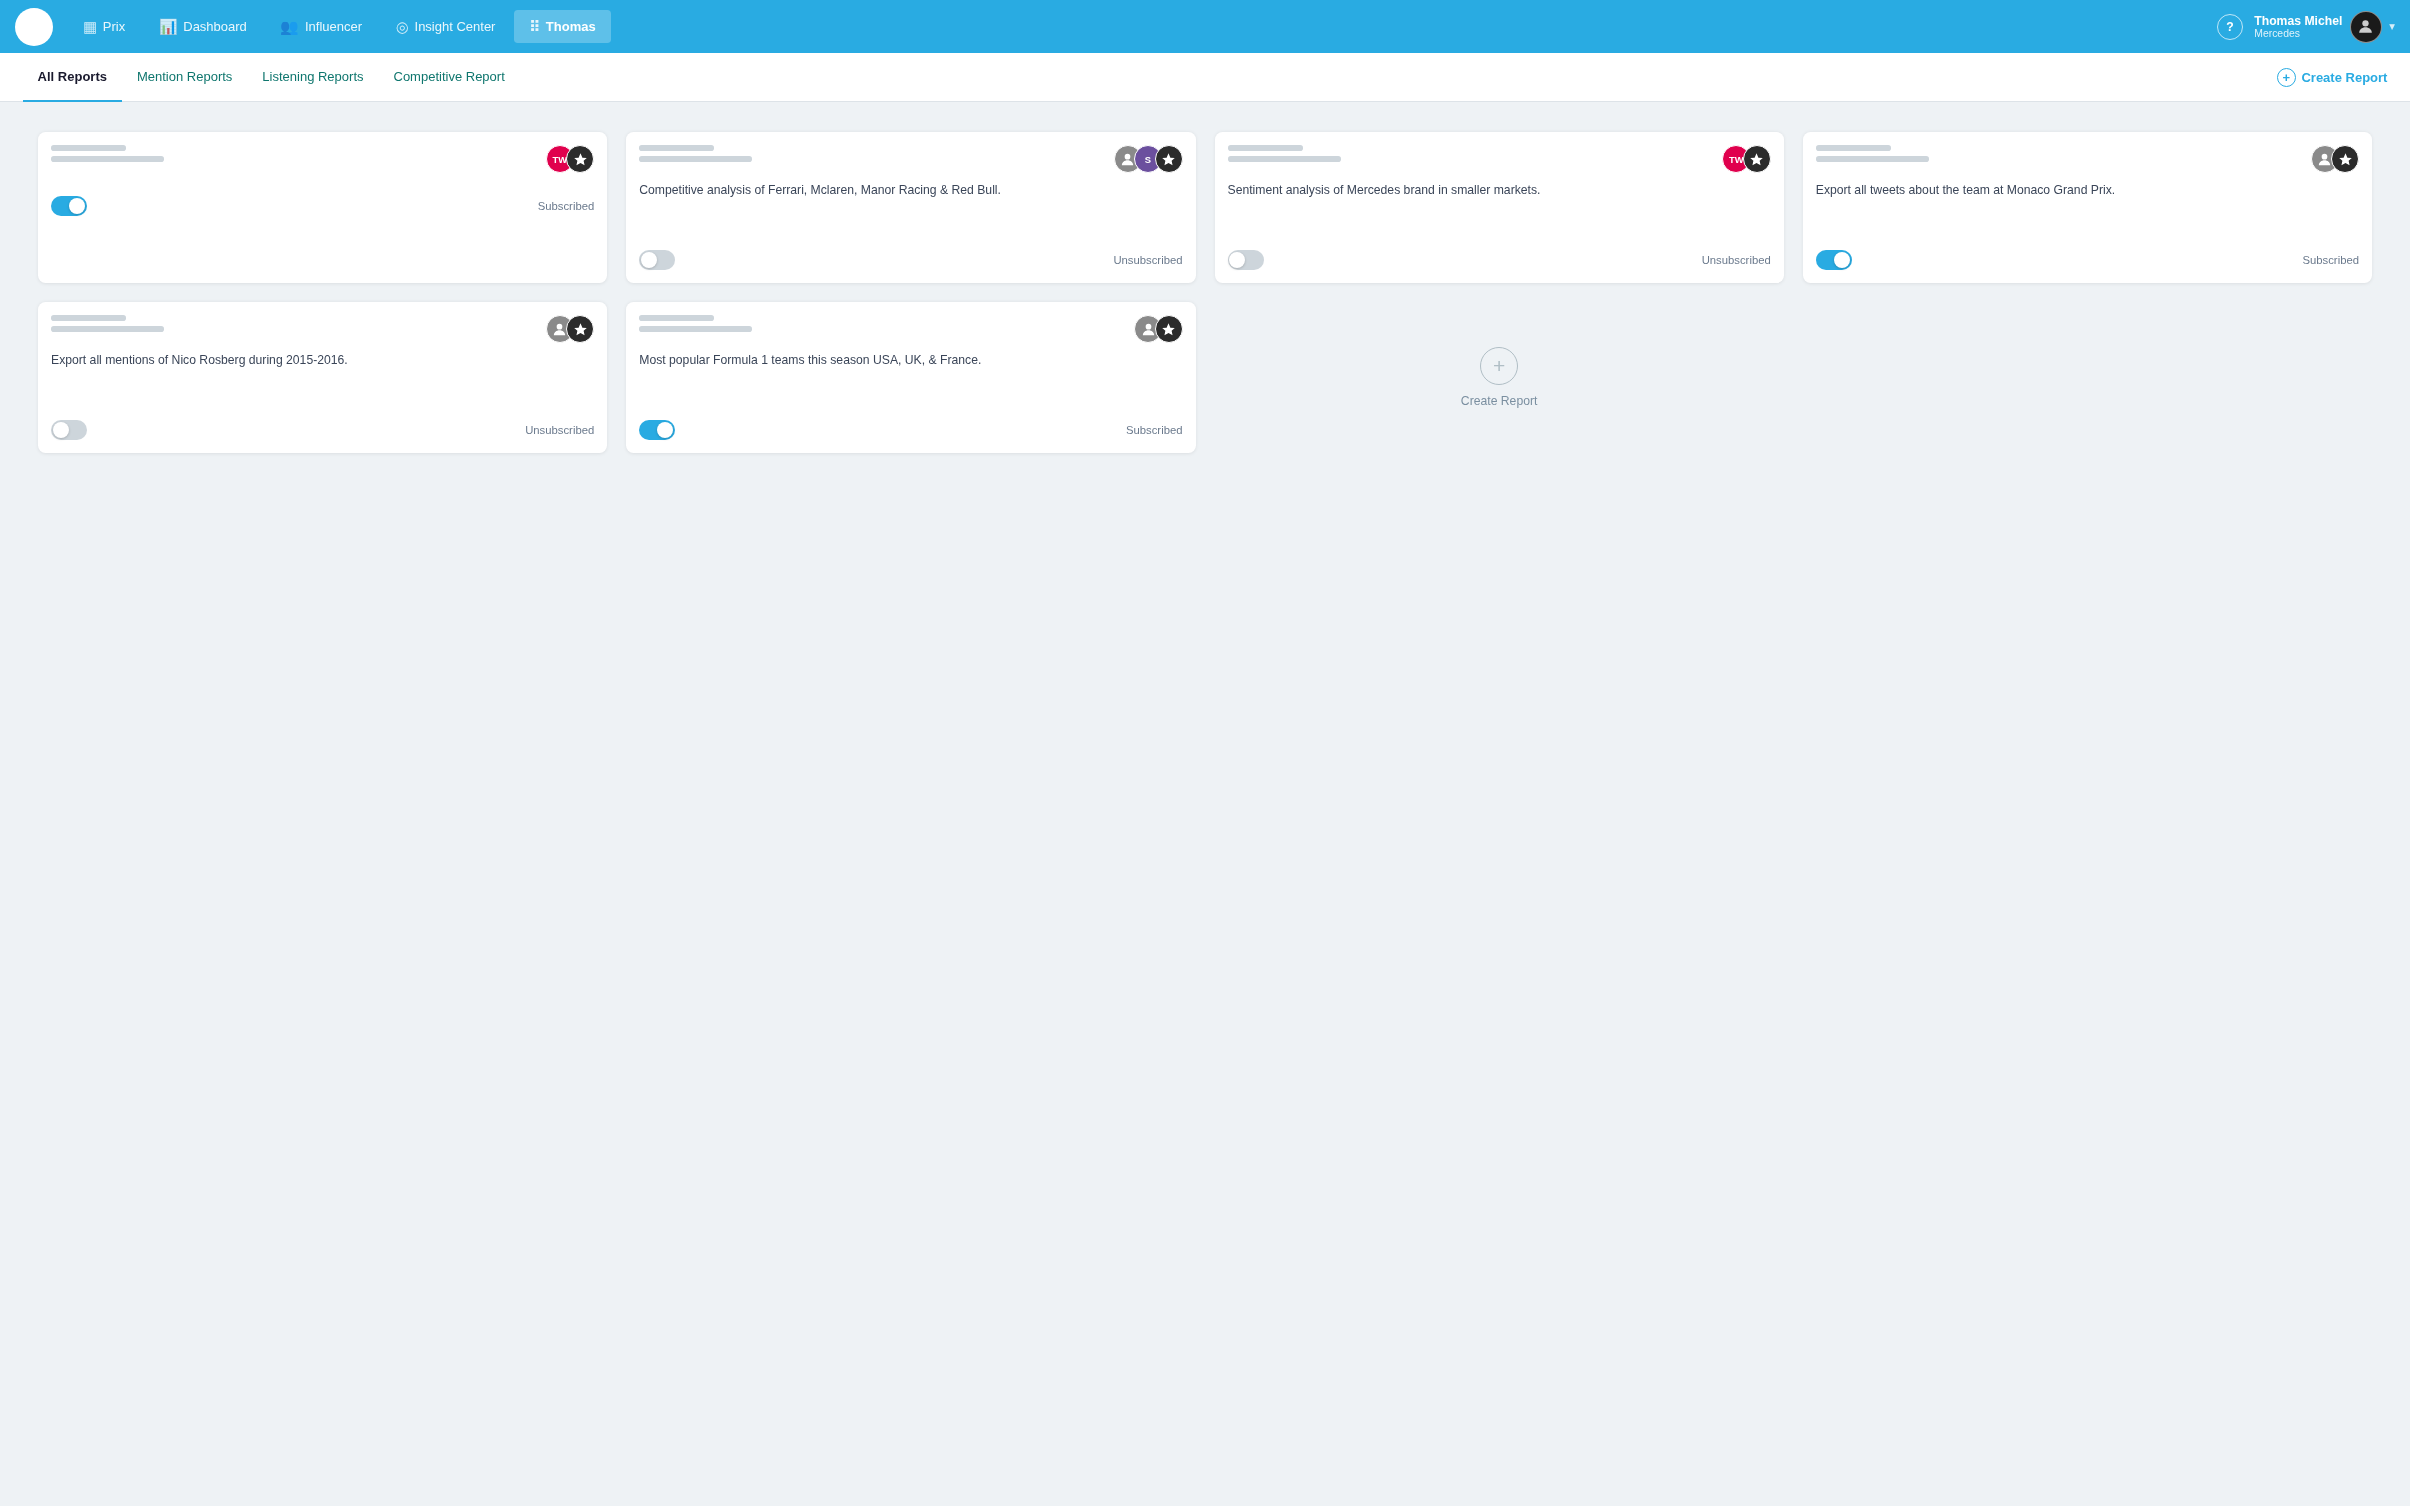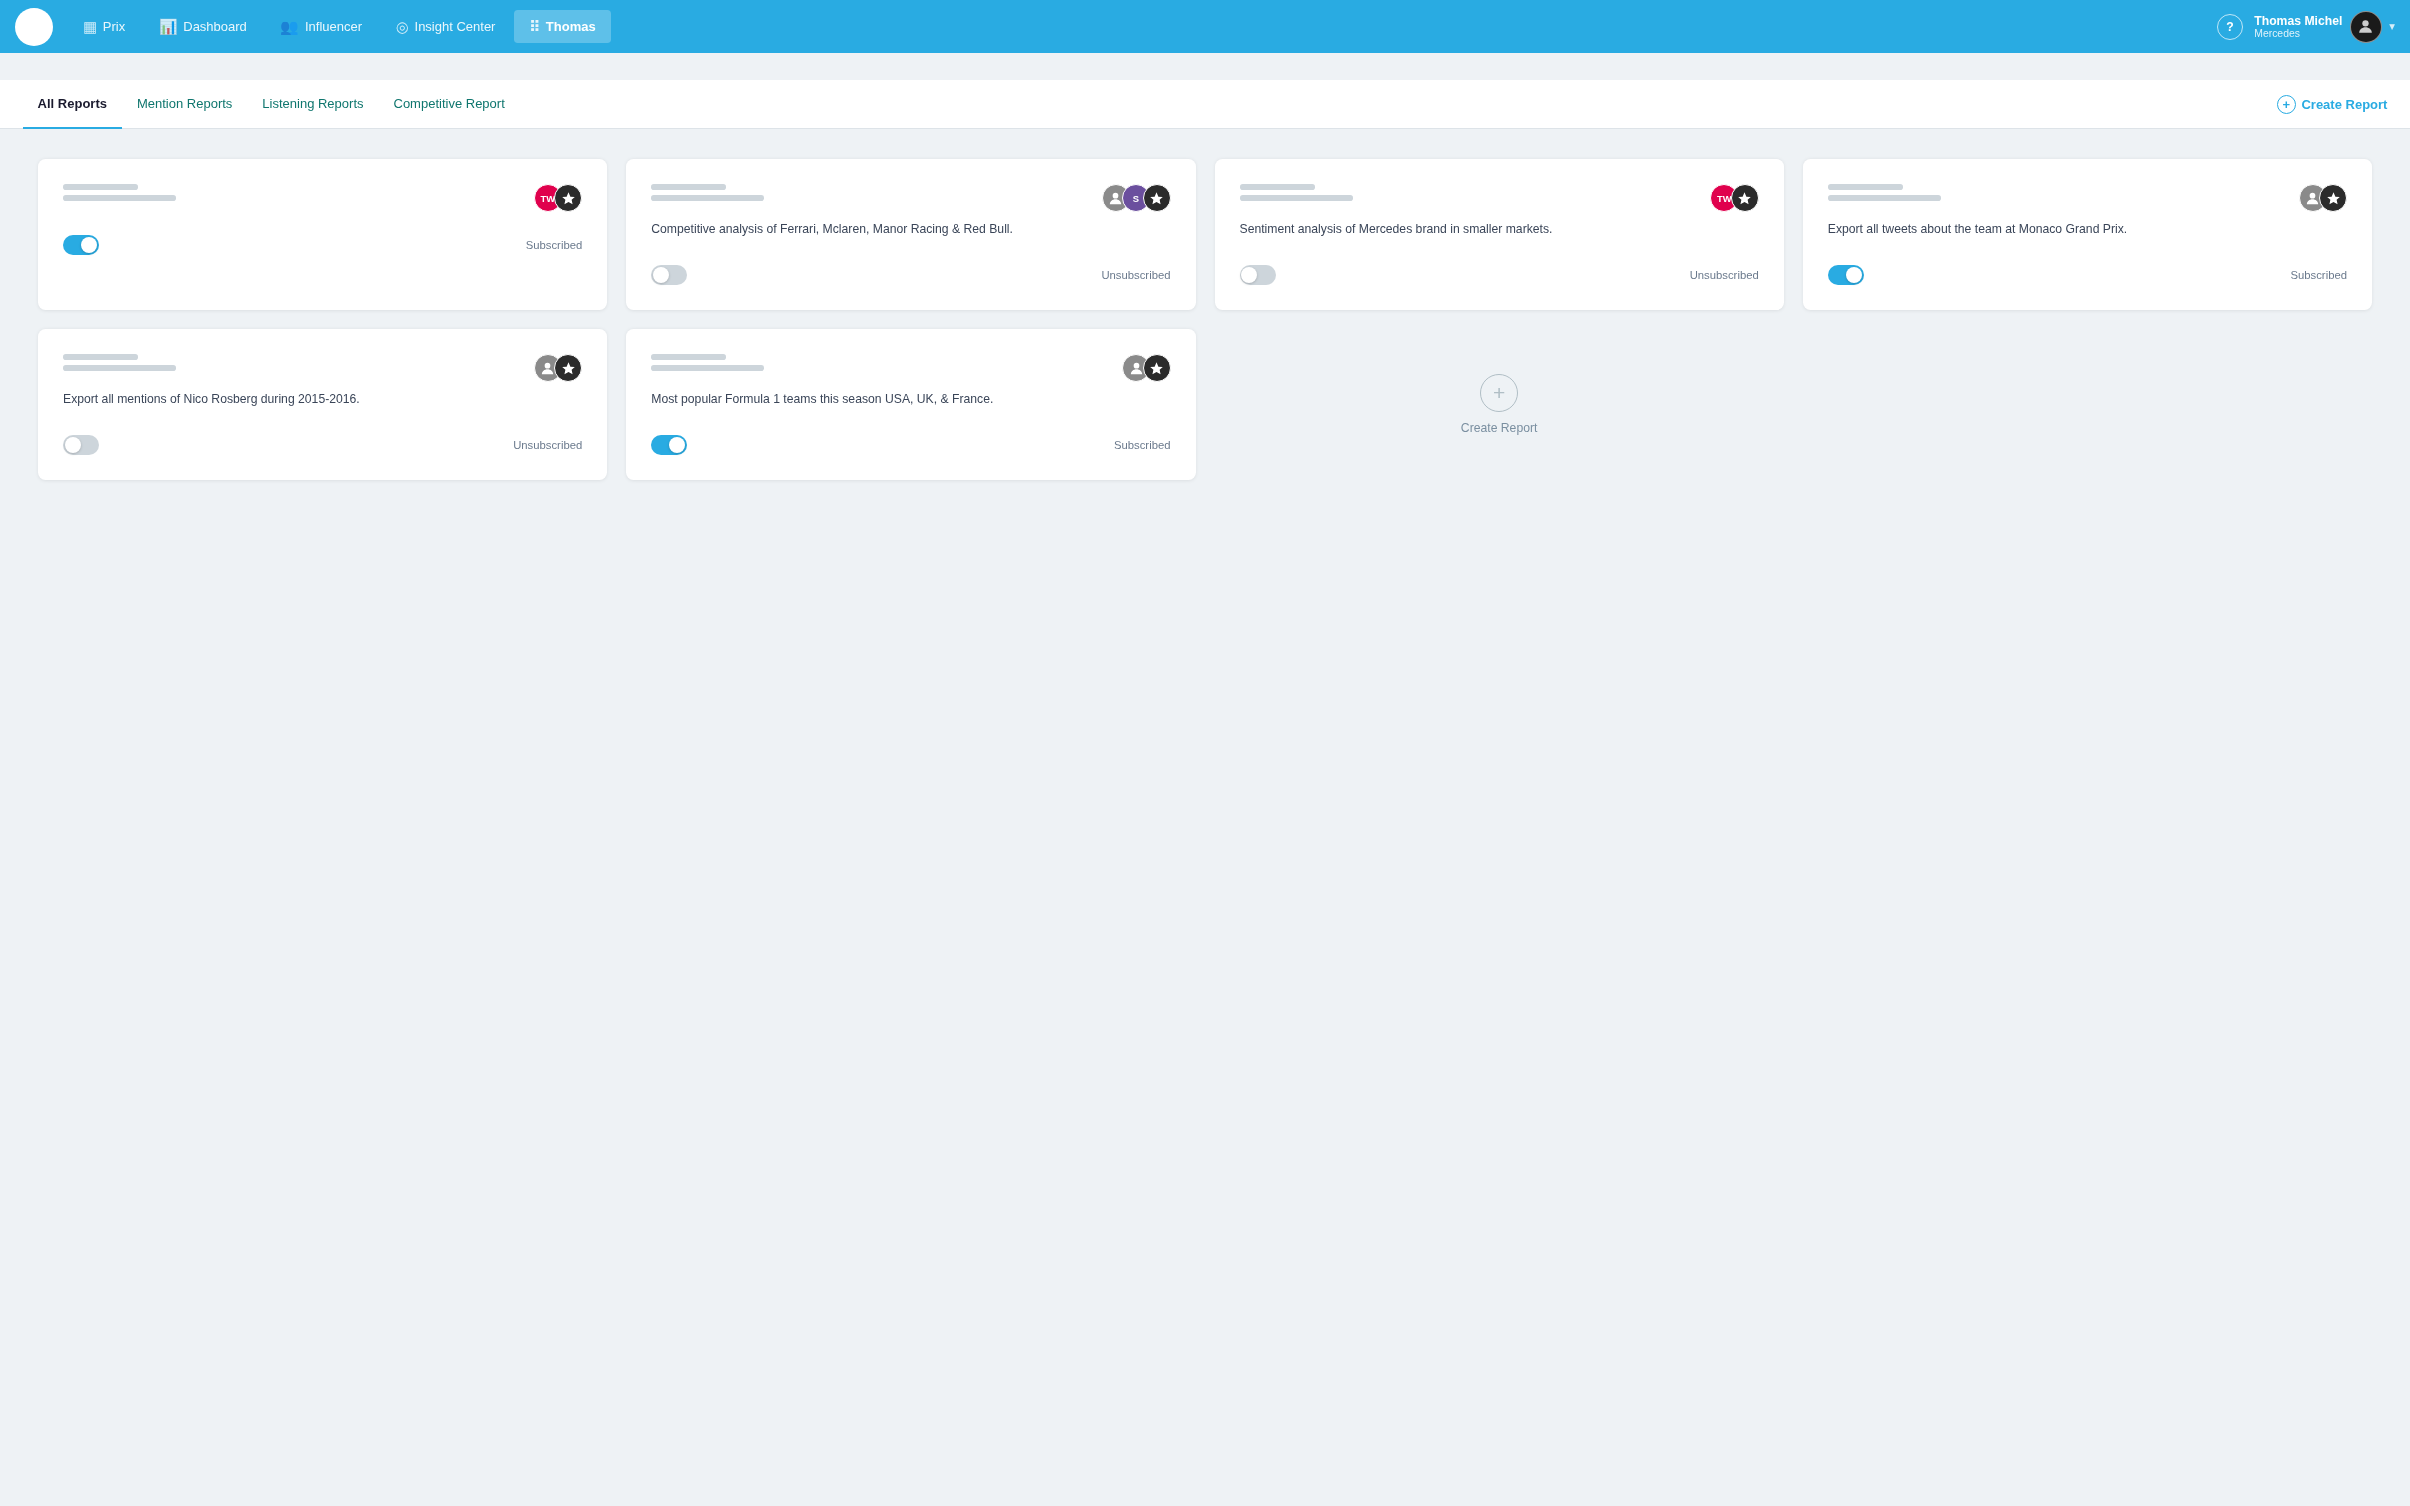--- a/index.html
+++ b/index.html
@@ -54,21 +54,20 @@
     }
     .nav-chevron { color: rgba(255,255,255,0.8); font-size: 11.3px; }
 
     
     .tabs-bar {
       background: #fff;
       border-bottom: 0.9px solid #dde3e8;
       display: flex; align-items: center;
       padding: 0 22.6px;
       height: 49px;
-      margin-top: 27px;
     }
     .tab-items { display: flex; align-items: center; flex: 1; }
     .tab-item {
       padding: 0 15px; height: 49px;
       display: flex; align-items: center;
       font-size: 13px; color: #0f766e;
       cursor: pointer; border-bottom: 2.8px solid transparent;
       white-space: nowrap;
     }
     .tab-item.active { color: #1a1a2e; font-weight: 600; border-bottom-color: #29abe2; }
@@ -91,21 +90,21 @@
     .reports-grid {
       display: grid;
       grid-template-columns: repeat(4, 1fr);
       gap: 19px;
     }
 
     
     .report-card {
       background: #fff;
       border-radius: 7.5px;
-      padding: 25px;
+      padding: 13px;
       box-shadow: 0 0.9px 3.8px rgba(0,0,0,0.08);
       display: flex; flex-direction: column; gap: 9.4px;
       min-height: 151px;
     }
     .card-header {
       display: flex; align-items: flex-start; justify-content: space-between;
     }
     .card-lines { display: flex; flex-direction: column; gap: 5.6px; }
     .card-line-1 { width: 75px; height: 5.6px; background: #cdd5db; border-radius: 2.8px; }
     .card-line-2 { width: 113px; height: 5.6px; background: #cdd5db; border-radius: 2.8px; }

